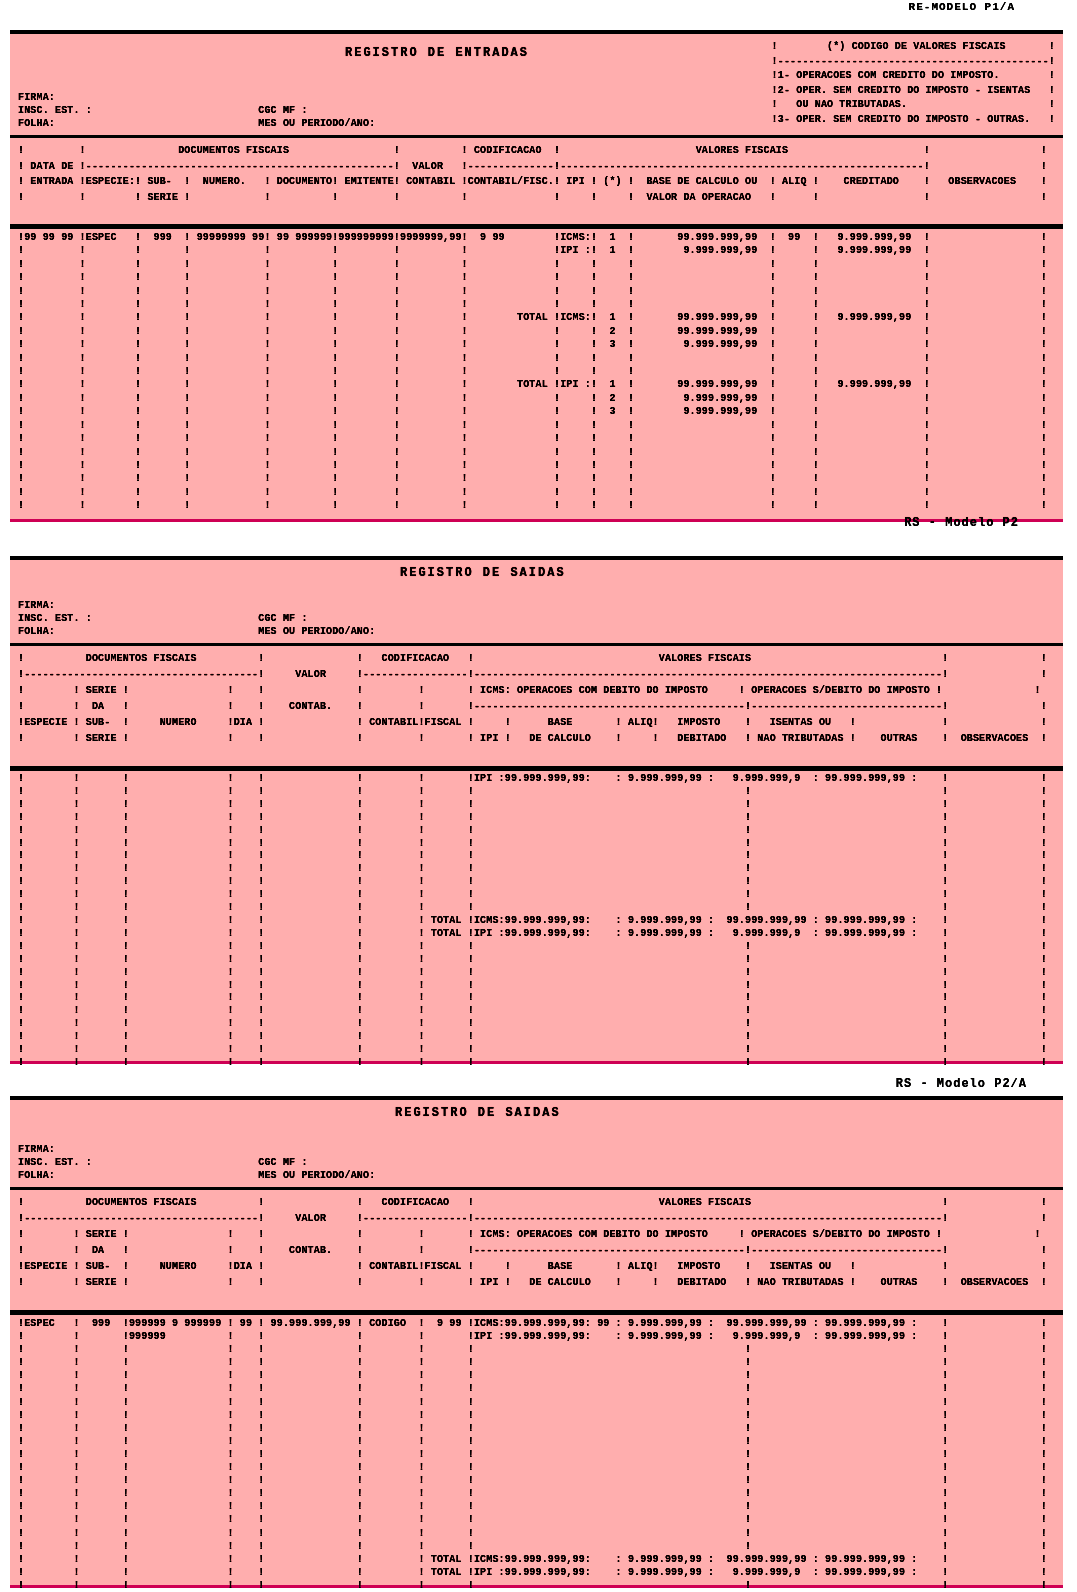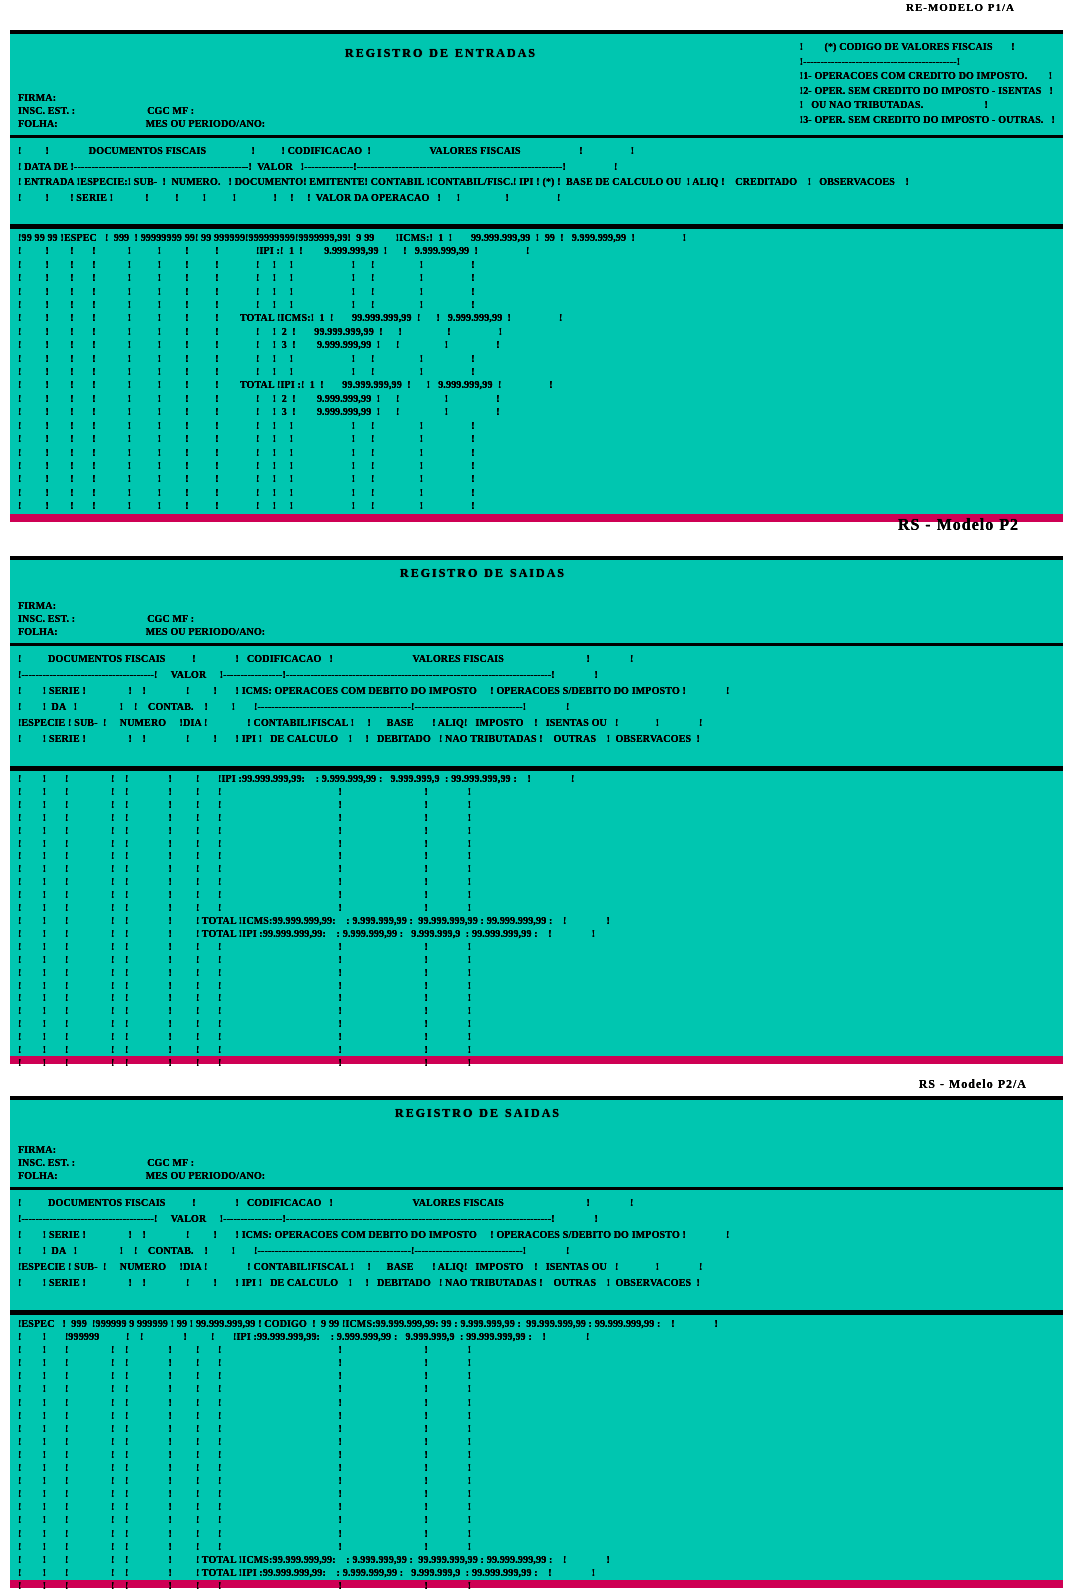--- a/index.html
+++ b/index.html
@@ -1,30 +1,30 @@
 <!DOCTYPE html>
 <html><head>
 <meta charset="utf-8">
 <style>
   html,body{margin:0;padding:0;background:#e8e8e4;}
   .page{
     position:relative;width:1077px;height:1592px;margin:0 auto;
     background:#fcfcfa;color:#0a0a0a;overflow:hidden;
-    font-family:Liberation Serif, serif;
+    font-family:Liberation Mono, monospace;
     font-weight:700;
     filter:contrast(1.25) blur(0.3px);
   }
   .plabel{
     position:absolute;font-size:11px;letter-spacing:1px;
     text-shadow:0 0 0.7px #000;white-space:pre;
   }
   .sec{
     position:absolute;left:10px;width:1053px;
-    border-top:4px solid #050505;border-bottom:8px solid #be185d;
-    box-sizing:border-box;background:#14b8a6;
+    border-top:4px solid #050505;border-bottom:3px solid #be185d;
+    box-sizing:border-box;background:#fca5a5;
   }
   .sec-head{position:relative;border-bottom:3px solid #050505;box-sizing:border-box;}
   .sec-title{
     position:absolute;font-size:12px;letter-spacing:2px;
     text-shadow:0 0 0.8px #000;white-space:pre;
   }
   .firma{position:absolute;left:8px;bottom:5px;margin-top:11px;}
   .firma .pline{font-size:10px;line-height:13px;}
   .legend{position:absolute;right:8px;top:6px;}
   .legend .pline{font-size:10px;line-height:14.5px;}
@@ -91,21 +91,21 @@
         <div class="pline">!         !        !       !            !          !         !          !              !     !     !                      !      !                 !                  !</div>
         <div class="pline">!         !        !       !            !          !         !          !              !     !     !                      !      !                 !                  !</div>
         <div class="pline">!         !        !       !            !          !         !          !              !     !     !                      !      !                 !                  !</div>
         <div class="pline">!         !        !       !            !          !         !          !              !     !     !                      !      !                 !                  !</div>
         <div class="pline">!         !        !       !            !          !         !          !              !     !     !                      !      !                 !                  !</div>
         <div class="pline">!         !        !       !            !          !         !          !              !     !     !                      !      !                 !                  !</div>
         <div class="pline">!         !        !       !            !          !         !          !              !     !     !                      !      !                 !                  !</div>
       </div>
   </section>
 
-  <div class="plabel" style="top:516px;right:58px;font-size:16px">RS - Modelo P2</div>
+  <div class="plabel" style="top:516px;right:58px;font-size:12px">RS - Modelo P2</div>
 
   <section class="sec" style="top:556px;height:508px">
     <div class="sec-head" style="height:86px">
       <div class="sec-title" style="left:390px;top:6px">REGISTRO DE SAIDAS</div>
       <div class="firma">
           <div class="pline">FIRMA:</div>
           <div class="pline">INSC. EST. :                           CGC MF :</div>
           <div class="pline">FOLHA:                                 MES OU PERIODO/ANO:</div>
         </div>
     </div>

